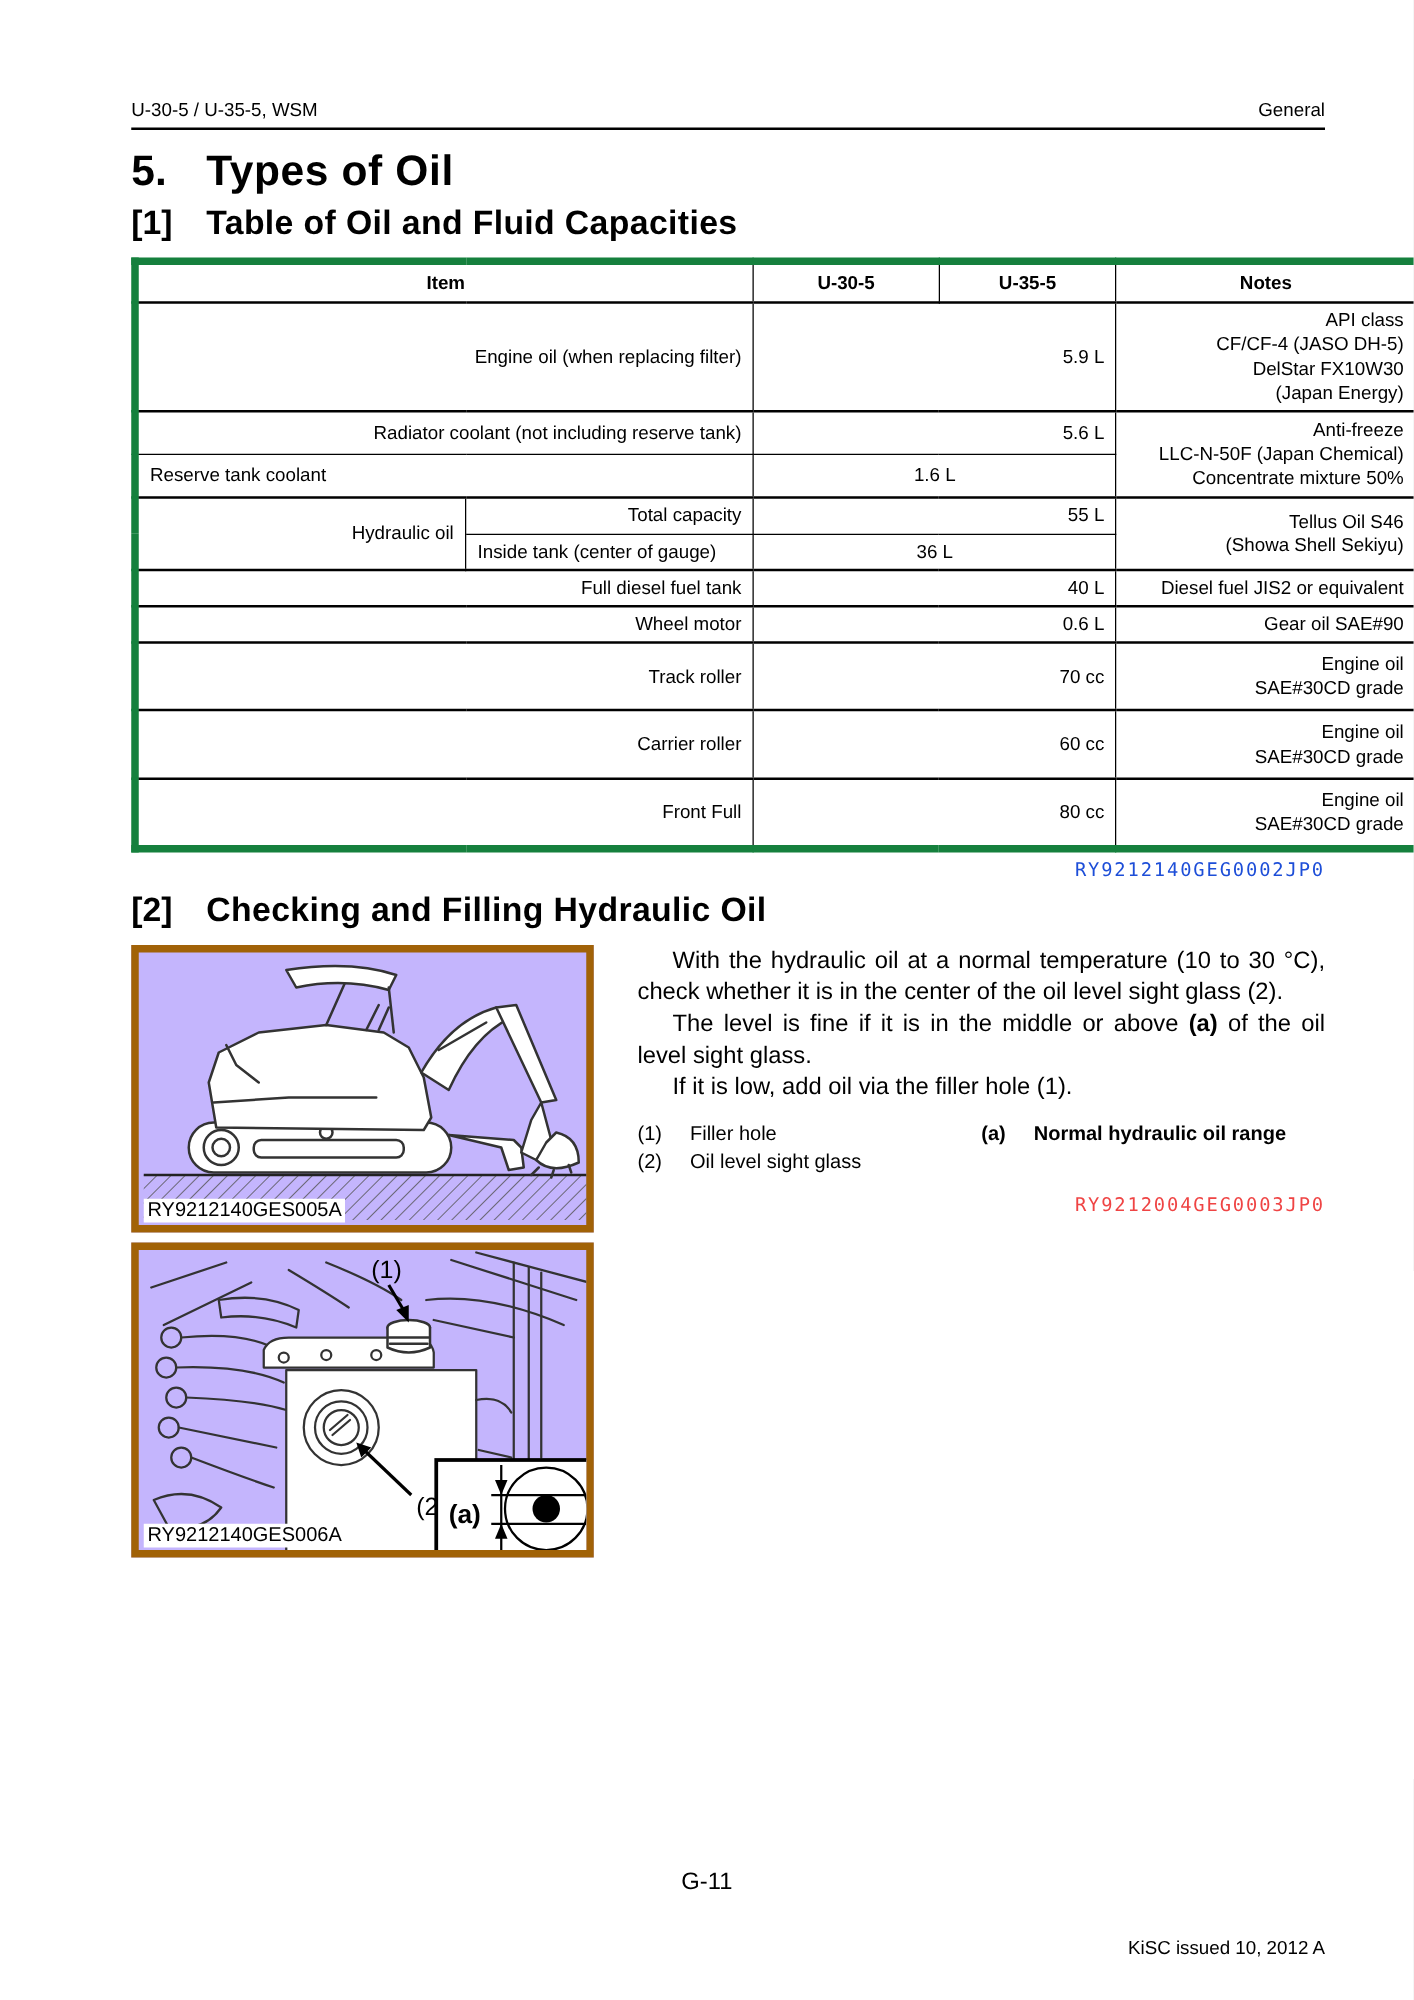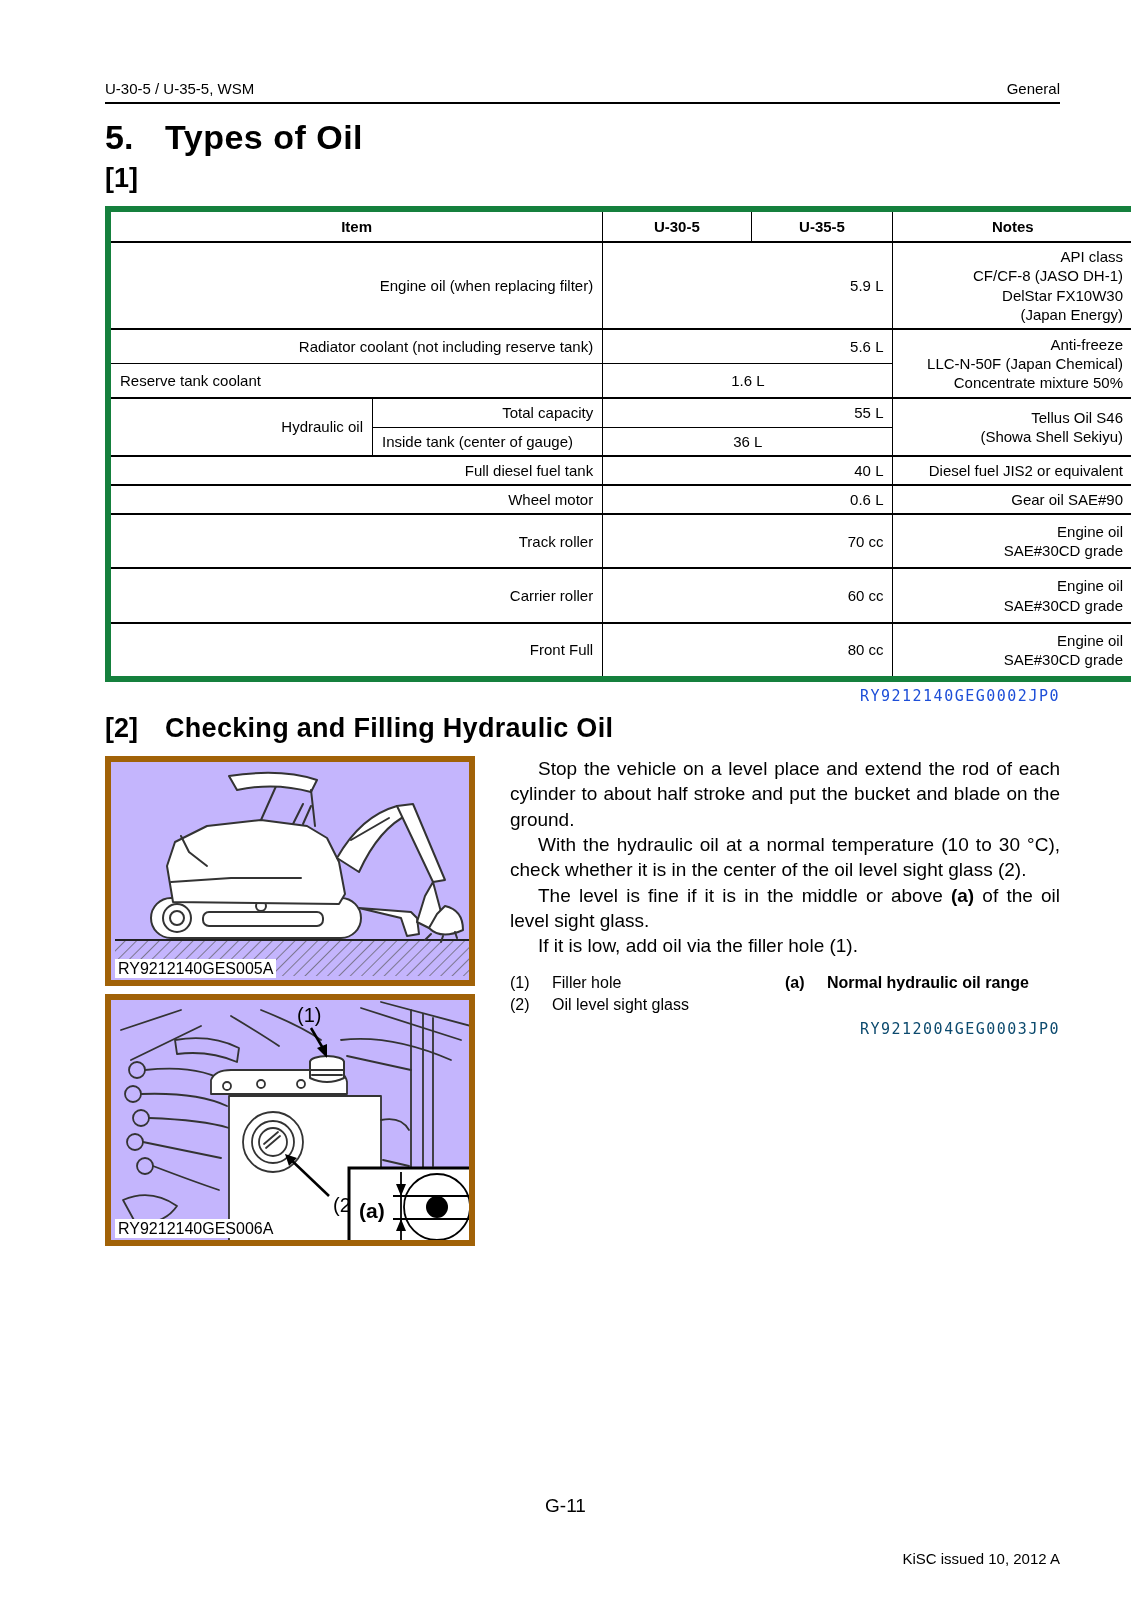--- a/index.html
+++ b/index.html
@@ -63,23 +63,23 @@
 
   .textcol p {
     font-size:19px; line-height:1.33; text-align:justify; text-indent:28px;
   }
   .legend { display:flex; margin-top:16px; font-size:16px; }
   .legend .lcol { width:275px; }
   .legend .row { display:flex; margin-bottom:4px; }
   .legend .n { width:42px; flex:0 0 42px; }
   .legend .bold { font-weight:bold; }
   .textcol .code-line2 {
-    text-align:right; margin-top:2px;
+    text-align:right; margin-top:12px;
     font-family:"DejaVu Sans Mono", monospace; font-size:15px;
-    color:#0c4a6e; letter-spacing:1.5px;
+    color:#ef4444; letter-spacing:1.5px;
   }
 
   
   .pageno {
     position:absolute; left:0; right:0; top:1495px;
     text-align:center; font-size:19px;
   }
   .issue {
     position:absolute; right:71px; top:1550px; font-size:15px;
   }
@@ -97,20 +97,21 @@
       <span>General</span>
     </div>
 
     <div class="h-main">
       <span class="num">5.</span>
       <span class="txt">Types of Oil</span>
     </div>
 
     <div class="h-sub">
       <span class="num">[1]</span>
+      <span class="txt">Table of Oil and Fluid Capacities</span>
     </div>
 
     <table class="cap-table">
       <colgroup>
         <col style="width:246px">
           <col style="width:214px">
           <col style="width:138px">
           <col style="width:132px">
           <col style="width:225px">
       </colgroup>
@@ -119,21 +120,21 @@
         <th colspan="2">Item</th>
         <th>U-30-5</th>
         <th>U-35-5</th>
         <th>Notes</th>
       </tr>
       <tr class="g">
         <td colspan="2">Engine oil (when replacing filter)</td>
         <td class="val" colspan="2">5.9 L</td>
         <td class="notes">
           <div>API class</div>
-          <div>CF/CF-8 (JASO DH-1)</div>
+          <div>CF/CF-4 (JASO DH-5)</div>
           <div>DelStar FX10W30</div>
           <div>(Japan Energy)</div>
         </td>
       </tr>
       <tr class="g">
         <td colspan="2" class="pad">Radiator coolant (not including reserve tank)</td>
         <td class="val" colspan="2">5.6 L</td>
         <td class="notes" rowspan="2">
           <div>Anti-freeze</div>
           <div>LLC-N-50F (Japan Chemical)</div>
@@ -305,21 +306,20 @@
               <polygon points="290,196 285,184 295,184" fill="#000"></polygon>
               <polygon points="290,219 285,231 295,231" fill="#000"></polygon>
             </g>
           </svg>
           <span class="figcode">RY9212140GES006A</span>
         </div>
 
       </div>
 
       <div class="textcol">
-        <p>Stop the vehicle on a level place and extend the rod of each cylinder to about half stroke and put the bucket and blade on the ground.</p>
         <p>With the hydraulic oil at a normal temperature (10 to 30 °C), check whether it is in the center of the oil level sight glass (2).</p>
         <p><span>The level is fine if it is in the middle or above </span><b>(a)</b><span> of the oil level sight glass.</span></p>
         <p>If it is low, add oil via the filler hole (1).</p>
 
         <div class="legend">
           <div class="lcol">
             <div class="row">
               <span class="n">(1)</span>
               <span>Filler hole</span>
             </div>

